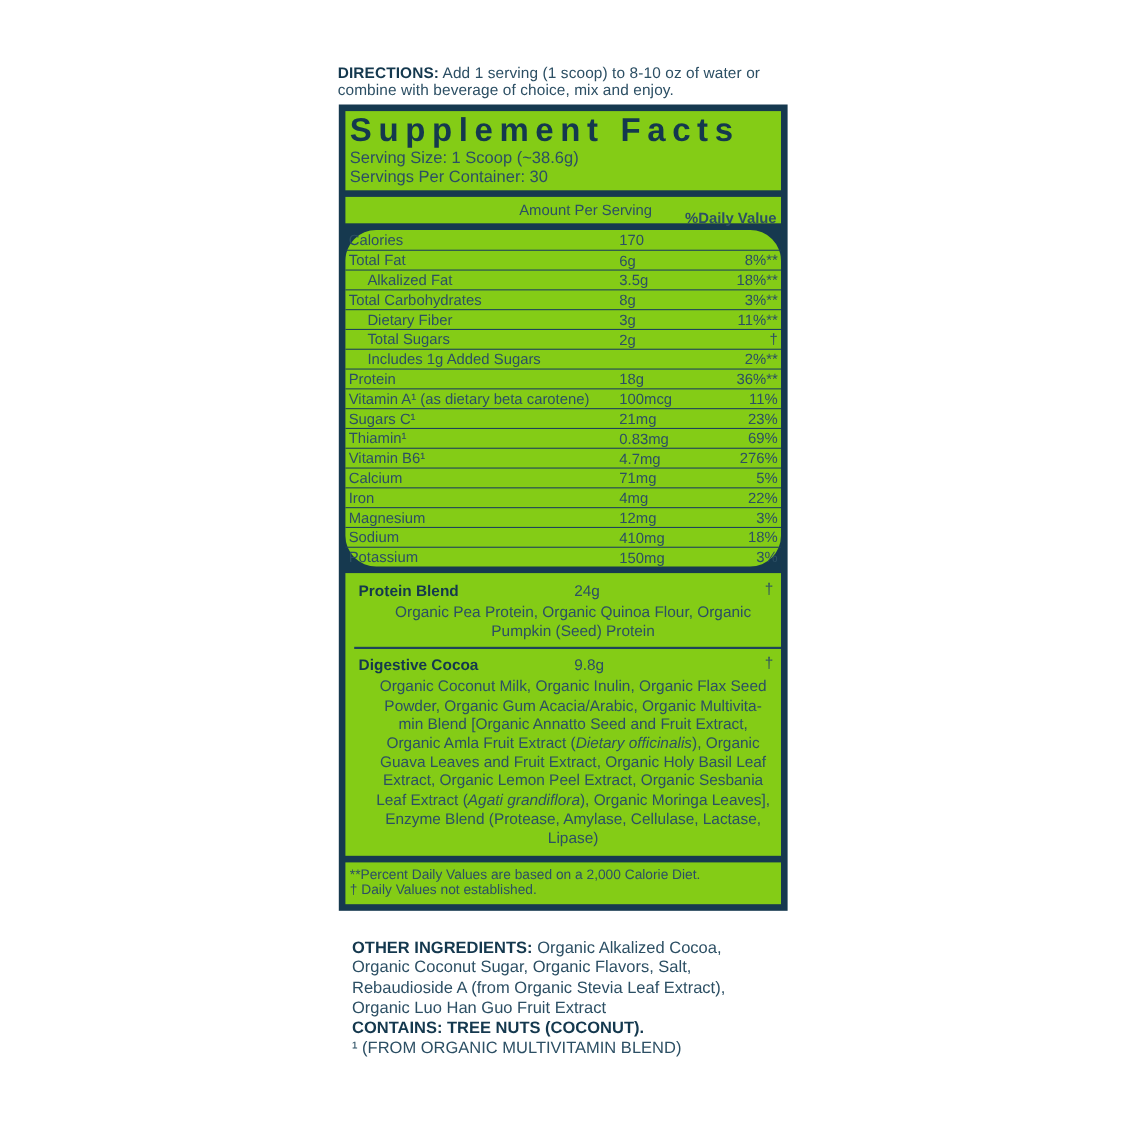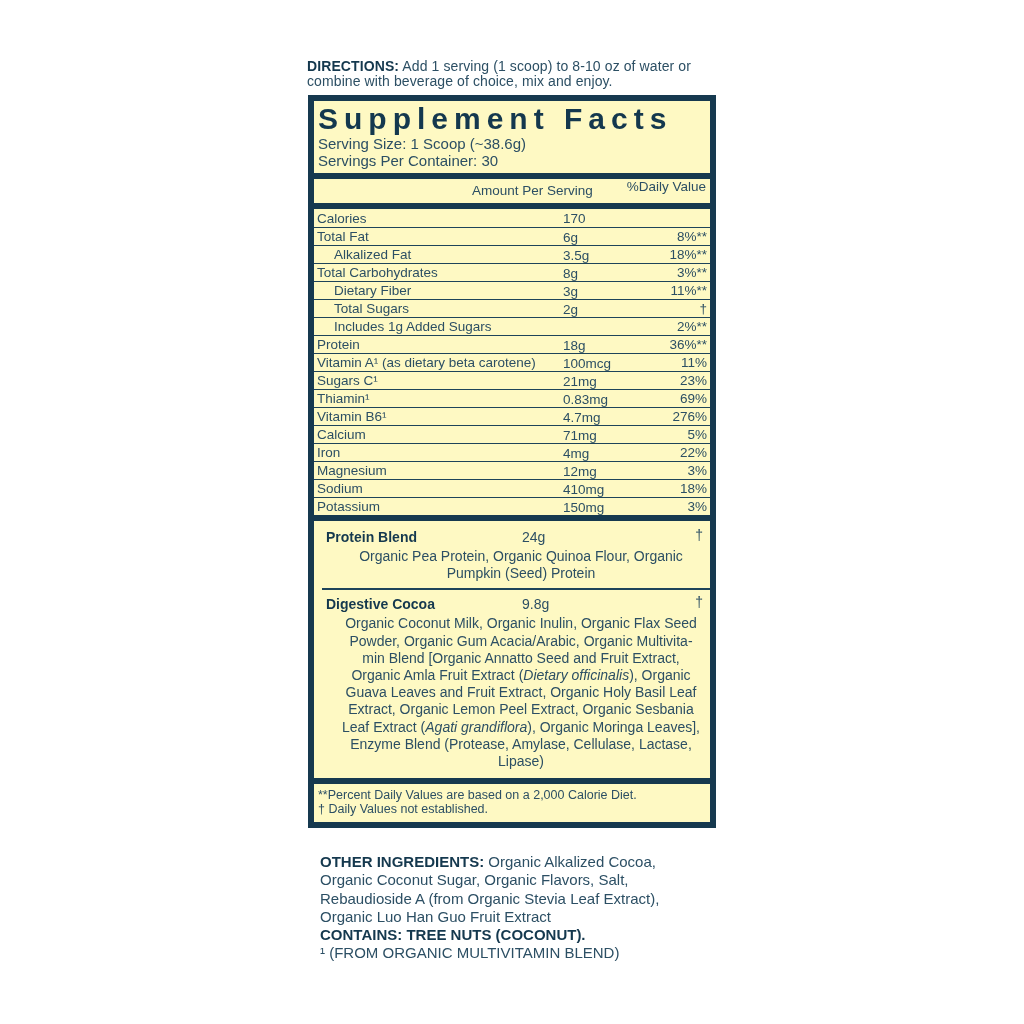--- a/index.html
+++ b/index.html
@@ -18,34 +18,34 @@
     position:absolute; left:307px; top:59px; width:420px;
     font-size:14px; line-height:15px; letter-spacing:0.1px;
   }
 
   
   .panel {
     position:absolute; left:308px; top:95px; width:408px;
     background:#16394F; padding:6px;
     display:flex; flex-direction:column; gap:6px;
   }
-  .sec { background:#fef9c3; }
+  .sec { background:#84cc16; }
 
   .sec-header { padding:2px 4px 4px 4px; }
   .sf-title {
     font-size:30px; font-weight:bold; letter-spacing:6px;
     color:#14384E; line-height:32px; white-space:nowrap;
   }
   .serving-line { font-size:15px; line-height:17px; color:#2C4F64; }
 
   .sec-colhead { position:relative; height:24px; font-size:13.5px; }
   .col-amount { position:absolute; left:158px; top:4px; }
-  .col-dv { position:absolute; right:4px; top:0; }
-
-  .sec-table { padding:0; }
+  .col-dv { position:absolute; right:4px; top:12px;font-weight:bold; }
+
+  .sec-table { padding:0;border-radius:28px; }
   .nrow {
     position:relative; display:flex; align-items:center;
     height:18px; padding:0 3px; font-size:13.5px;
   }
   .nrow + .nrow { border-top:1.5px solid #1E445A; }
   .nrow.indent .nlabel { padding-left:17px; }
   .namount { position:absolute; left:249px; top:50%; transform:translateY(-50%); }
   .ndv { margin-left:auto; }
 
   .sec-blends { padding:8px 4px 8px 12px; }

